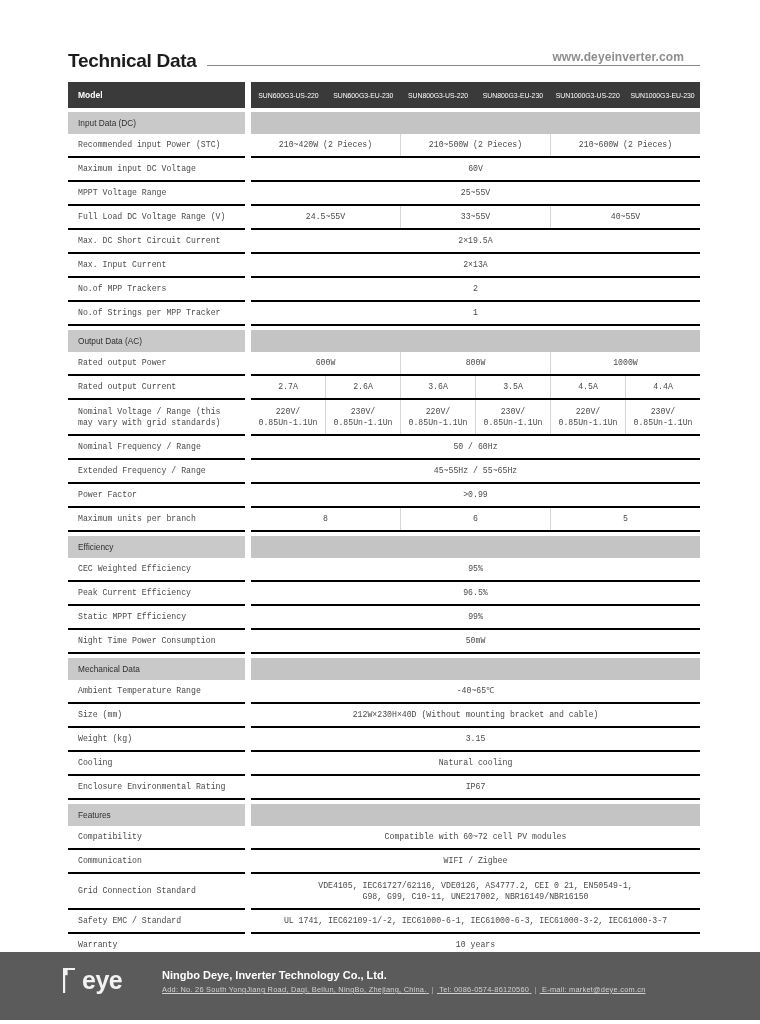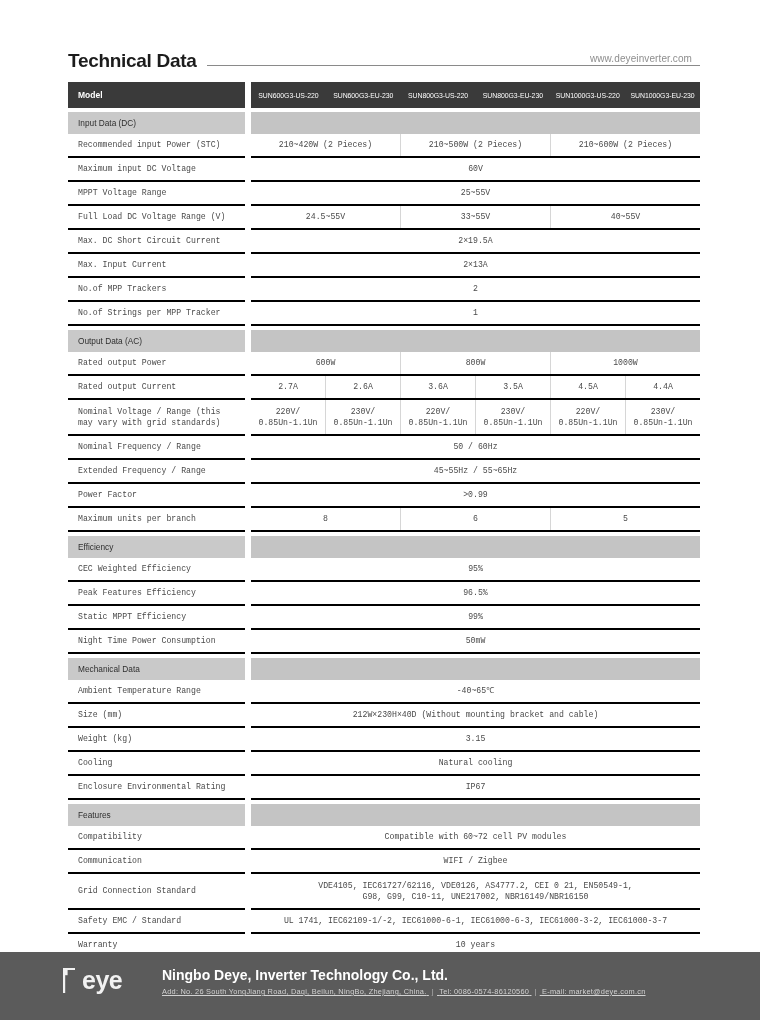--- a/index.html
+++ b/index.html
@@ -36,26 +36,27 @@
     padding-bottom: 2px;
   }
   .title-rule {
     flex: 1 1 auto;
     height: 1px;
     background: #8a8a8a;
     margin: 0 0 6px 10px;
   }
   .site-url {
     position: absolute;
-    right: 8px;
+    right: 16px;
     bottom: 8px;
-    font-size: 10px;
+    font-size: 12px;
     color: #8e8e8e;
     letter-spacing: 0.1px;
     white-space: nowrap;
+    font-weight: bold;
   }
 
   
   .spec-table {
     position: absolute;
     left: 68px;
     top: 82px;
     width: 632px;
     border-collapse: collapse;
     table-layout: fixed;
@@ -195,21 +196,21 @@
     font-size: 25px;
     font-weight: bold;
     color: #f2f2f2;
     letter-spacing: -0.5px;
     line-height: 28px;
   }
   .footer-text {
     padding-top: 1px;
   }
   .company {
-    font-size: 14px;
+    font-size: 11px;
     font-weight: bold;
     color: #ffffff;
     margin-bottom: 4px;
     white-space: nowrap;
   }
   .address {
     font-size: 7.4px;
     color: #d2d2d2;
     letter-spacing: 0.25px;
     white-space: nowrap;
@@ -442,21 +443,21 @@
       </tr>
       <tr class="data-row">
         <td class="row-label">CEC Weighted Efficiency</td>
         <td class="row-values">
           <div class="vrow">
             <div class="vcell span-all">95%</div>
           </div>
         </td>
       </tr>
       <tr class="data-row">
-        <td class="row-label">Peak Features Efficiency</td>
+        <td class="row-label">Peak Current Efficiency</td>
         <td class="row-values">
           <div class="vrow">
             <div class="vcell span-all">96.5%</div>
           </div>
         </td>
       </tr>
       <tr class="data-row">
         <td class="row-label">Static MPPT Efficiency</td>
         <td class="row-values">
           <div class="vrow">

